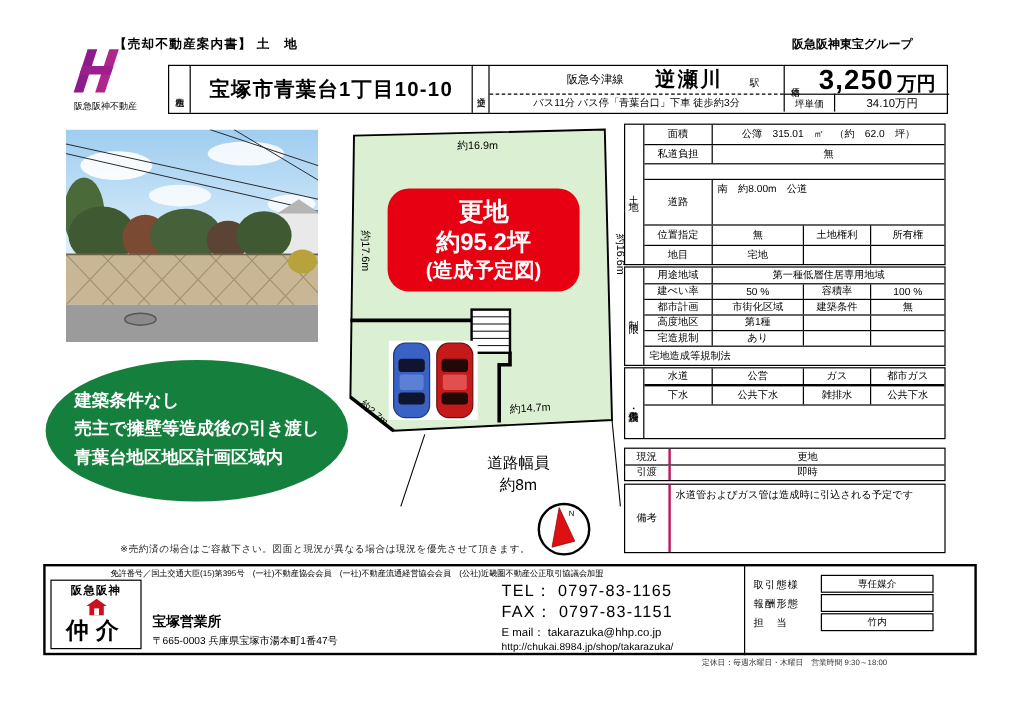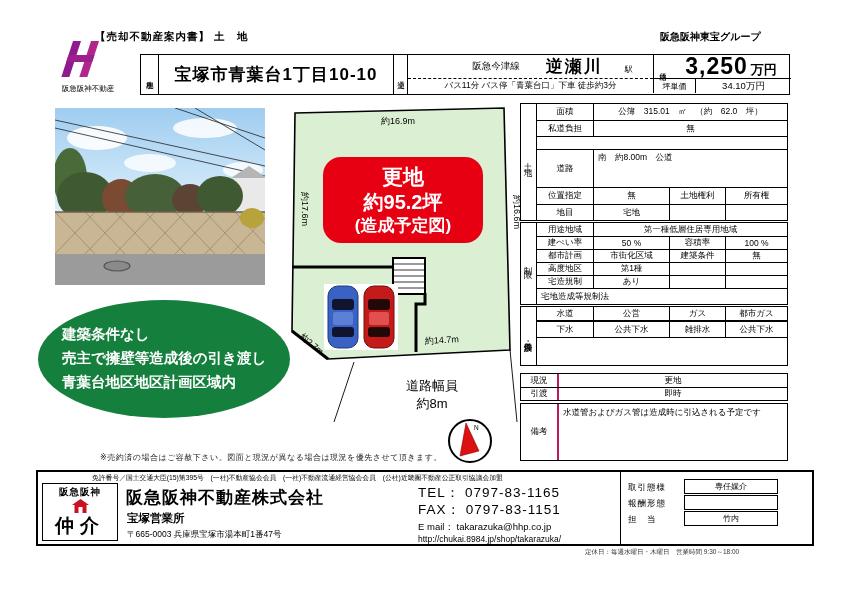--- a/index.html
+++ b/index.html
@@ -20,21 +20,21 @@
   .hdr-addr { left:18px; top:0; width:234px; height:100%; font-size:17px; font-weight:bold; letter-spacing:1px; }
   .hdr-kotsu { left:252px; top:0; width:15px; height:100%; border-left:1px solid #000; border-right:1px solid #000; font-size:7.5px; }
   .hdr-transit-top { left:267px; top:0; width:245px; height:23px; justify-content:flex-start; }
   .hdr-transit-bottom { left:267px; top:23px; width:245px; height:15px; border-top:1px dashed #000; font-size:8.5px; }
   .rail-line { font-size:9.5px; margin-left:44px; }
   .station { font-size:17px; font-weight:bold; margin-left:26px; letter-spacing:2px; }
   .station-suffix { font-size:8px; margin-left:22px; align-self:flex-end; margin-bottom:3px; }
   .hdr-price-label { left:512px; top:0; width:18px; height:23px; border-left:1px solid #000; font-size:7.5px; }
   .hdr-price-value { left:530px; top:0; width:120px; height:23px; }
   .price-big { font-size:23px; font-weight:bold; letter-spacing:1px; }
-  .price-unit { font-size:13px; font-weight:bold; margin-left:3px; margin-top:7px; }
+  .price-unit { font-size:16px; font-weight:bold; margin-left:3px; margin-top:7px; }
   .hdr-tsubo-label { left:512px; top:23px; width:42px; height:15px; border-left:1px solid #000; border-top:1px solid #000; font-size:8px; }
   .hdr-tsubo-value { left:554px; top:23px; width:96px; height:15px; border-left:1px solid #000; border-top:1px solid #000; font-size:9.5px; }
 
   
   .pt { position:absolute; left:520px; width:268px; border:1.4px solid #000; display:flex; background:#fff; }
   .pt .vlabel { width:16px; border-right:1px solid #000; display:flex; align-items:center; justify-content:center;
                 writing-mode:vertical-rl; text-orientation:upright; font-size:8.5px; }
   .pt .rows { flex:1; display:flex; flex-direction:column; }
   .pt .row { display:flex; border-top:1px solid #000; }
   .pt .row:first-child { border-top:none; }
@@ -338,21 +338,20 @@
   <div class="abs agent-badge">
     <div class="t">阪急阪神</div>
     <svg width="17" height="14" viewBox="0 0 17 14">
       <polygon points="8.5,0 0,6 17,6" fill="#cc1020"></polygon>
       <rect x="2.5" y="6" width="12" height="8" fill="#cc1020"></rect>
       <rect x="6.5" y="8" width="4" height="6" fill="#ffffff"></rect>
     </svg>
     <div class="b">仲介</div>
   </div>
 
-  <div class="abs company">阪急阪神不動産株式会社</div>
   <div class="abs office">宝塚営業所</div>
   <div class="abs office-addr">〒665-0003 兵庫県宝塚市湯本町1番47号</div>
   <div class="abs tel">TEL： 0797-83-1165</div>
   <div class="abs fax">FAX： 0797-83-1151</div>
   <div class="abs email">E mail： takarazuka@hhp.co.jp</div>
   <div class="abs url">http://chukai.8984.jp/shop/takarazuka/</div>
 
   <div class="abs deal-label" style="top:482px;">取引態様</div>
   <div class="abs deal-box" style="top:479px;">専任媒介</div>
   <div class="abs deal-label" style="top:498px;">報酬形態</div>

